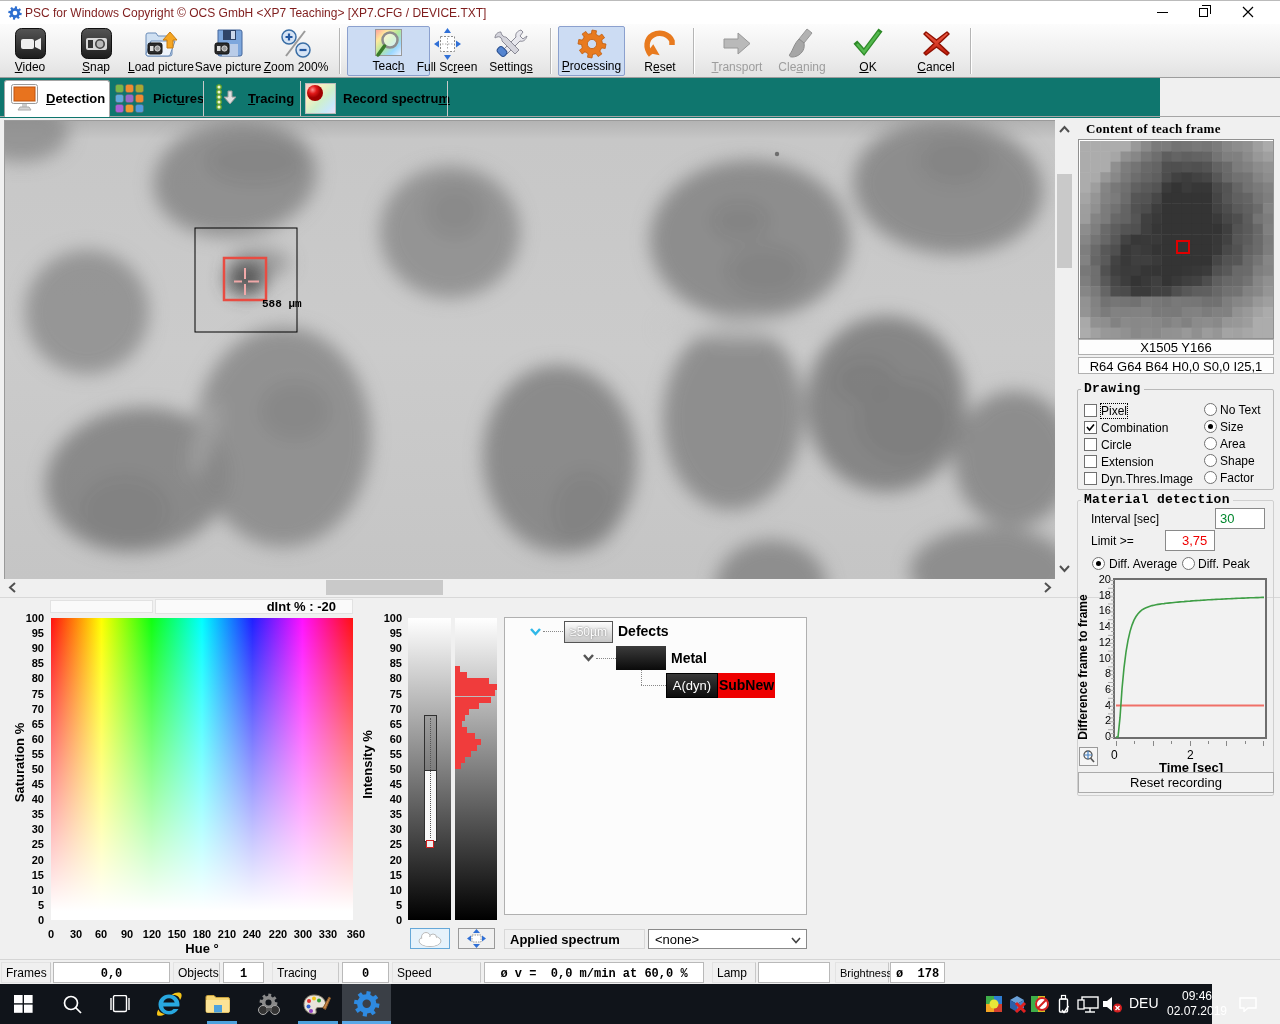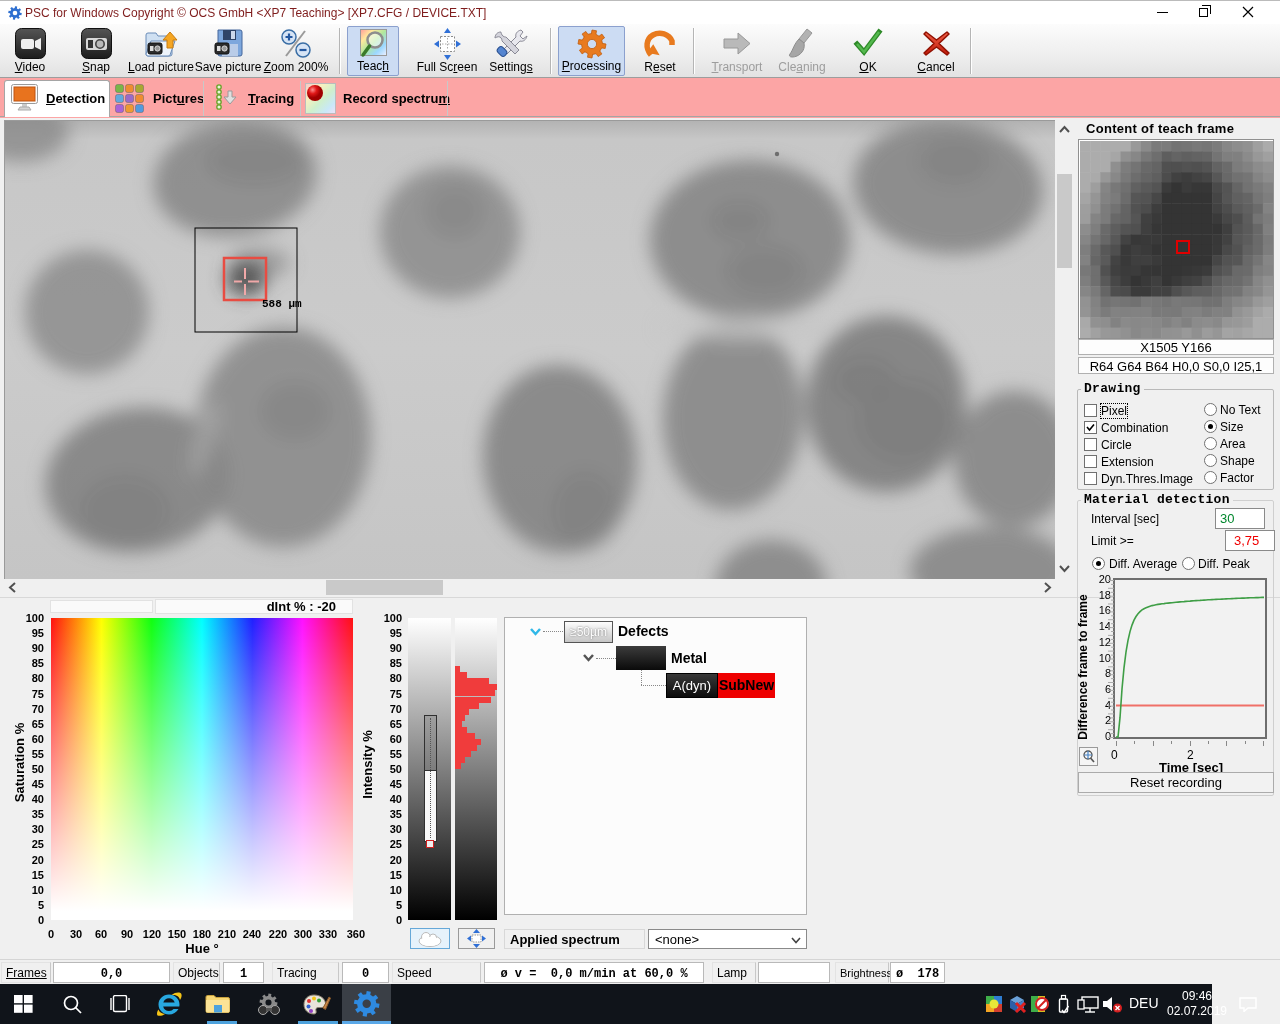--- a/index.html
+++ b/index.html
@@ -6,34 +6,34 @@
 .titlebar{position:absolute;left:0;top:0;width:1280px;height:24px;background:#fff;border-top:1px solid #bbb}
 .titletxt{position:absolute;left:25px;top:5px;font-size:12px;color:#7f1d1d;white-space:nowrap}
 .toolbar{position:absolute;left:0;top:24px;width:1280px;height:54px;background:linear-gradient(#fcfcfc,#eee 60%,#e2e2e2);border-bottom:1px solid #9d9d9d}
 .tbtn{position:absolute;top:2px;height:50px;text-align:center;font-size:12px;color:#000}
 .tbtn .ic{margin:2px auto 0}
 .tbtn .lb{position:absolute;bottom:2px;width:100%;white-space:nowrap}
 .tbtn.hl{background:#ccdcf3;border:1px solid #8ba0ce;border-radius:2px}
 .tsep{position:absolute;top:4px;width:1px;height:46px;background:#b5b5b5;box-shadow:1px 0 0 #fff}
 .dis{color:#9d9d9d}
 u{text-decoration:underline}
-.tabs{position:absolute;left:0;top:78px;width:1280px;height:40px;background:#fca5a5}
+.tabs{position:absolute;left:0;top:78px;width:1160px;height:40px;background:#0f766e}
 .tabline{position:absolute;left:0;top:38px;width:1280px;height:1px;background:#a5a5a5}
 .tab{position:absolute;top:3px;height:36px;font-size:13px;font-weight:bold;color:#000}
 .tab .ico{position:absolute;top:2px}
 .tab .tlb{position:absolute;top:10px;white-space:nowrap}
 .atab{position:absolute;left:4px;top:2px;width:106px;height:37px;background:#fff;border:1px solid #a5a5a5;border-bottom:none;border-radius:3px 3px 0 0}
 .groupbox{position:absolute;border:1px solid #b9b9b9;border-radius:2px}
 .gtitle{position:absolute;font-family:"Liberation Mono",monospace;font-weight:bold;font-size:13px;letter-spacing:0.3px;background:#f0f0f0;padding:0 3px;white-space:nowrap}
 .cb{position:absolute;width:13px;height:13px;background:#fff;border:1px solid #707070}
 .rad{position:absolute;width:13px;height:13px;background:#fff;border:1px solid #707070;border-radius:50%}
 .rdot{position:absolute;left:3px;top:3px;width:5px;height:5px;background:#000;border-radius:50%}
 .lbl{position:absolute;font-size:12px;color:#000;white-space:nowrap}
 .axn{position:absolute;font-size:11px;font-weight:bold;color:#000;white-space:nowrap}
-.mono{font-family:Liberation Sans, sans-serif}
+.mono{font-family:Liberation Serif, serif}
 .statusbar{position:absolute;left:0;top:959px;width:1280px;height:25px;background:#f0f0f0;border-top:1px solid #d5d5d5}
 .spanel{position:absolute;top:2px;height:21px;background:#f0f0f0;border:1px solid #e3e3e3;border-right-color:#c8c8c8;font-size:12px;color:#000;padding:3px 4px;white-space:nowrap}
 .sfield{position:absolute;top:2px;height:21px;background:#fff;border:1px solid #b9b9b9;font-family:"Liberation Mono",monospace;font-weight:bold;font-size:12px;text-align:center;padding-top:4px;white-space:nowrap}
 .taskbar{position:absolute;left:0;top:984px;width:1212px;height:40px;background:#10141a}
 </style></head><body>
 <div class="titlebar">
     <svg class="abs" style="left:8px;top:5px" width="14" height="14" viewBox="0 0 14 14">
       <path d="M6.7,2.0 L7.0,0.2 L9.2,0.6 L8.9,2.4 L10.4,3.4 L10.3,3.3 L11.8,2.2 L13.1,4.0 L11.6,5.1 L12.0,6.8 L12.0,6.7 L13.8,7.0 L13.4,9.2 L11.6,8.9 L10.6,10.4 L10.7,10.3 L11.8,11.8 L10.0,13.1 L8.9,11.6 L7.2,12.0 L7.3,12.0 L7.0,13.8 L4.8,13.4 L5.1,11.6 L3.6,10.6 L3.7,10.7 L2.2,11.8 L0.9,10.0 L2.4,8.9 L2.0,7.2 L2.0,7.3 L0.2,7.0 L0.6,4.8 L2.4,5.1 L3.4,3.6 L3.3,3.7 L2.2,2.2 L4.0,0.9 L5.1,2.4 L6.8,2.0 Z M9.3,7 A2.3,2.3 0 1 0 4.7,7 A2.3,2.3 0 1 0 9.3,7 Z" fill="#2e6fd0" fill-rule="evenodd"></path>
     </svg>
     <div class="titletxt">PSC for Windows Copyright © OCS GmbH &lt;XP7 Teaching&gt; [XP7.CFG / DEVICE.TXT]</div>
@@ -95,21 +95,21 @@
     <div class="tbtn" style="left:263px;width:66px">
       <div class="ic" style="width:36px"><svg width="34" height="33" viewBox="0 0 34 33">
 <line x1="26" y1="3" x2="7" y2="28" stroke="#9a9a9a" stroke-width="2"></line>
 <circle cx="10" cy="9" r="7" fill="#d6e4f5" stroke="#3a6ea5" stroke-width="1.5"></circle>
           <path d="M6.5,9 L13.5,9 M10,5.5 L10,12.5" stroke="#2458a0" stroke-width="2.2"></path>
 <circle cx="24" cy="22" r="7" fill="#d6e4f5" stroke="#3a6ea5" stroke-width="1.5"></circle>
           <path d="M20.5,22 L27.5,22" stroke="#2458a0" stroke-width="2.2"></path>
         </svg></div>
       <div class="lb"><u>Z</u>oom 200%</div>
     </div>
-    <div class="tbtn hl" style="left:347px;width:52px">
+    <div class="tbtn hl" style="left:347px;width:83px">
       <div class="ic" style="width:36px"><svg width="33" height="31" viewBox="0 0 33 31">
           <defs>
 <linearGradient id="rb" x1="0" y1="0" x2="1" y2="1">
               <stop offset="0" stop-color="#ff9c9c"></stop>
               <stop offset="0.25" stop-color="#ffe89c"></stop>
               <stop offset="0.5" stop-color="#b0e89c"></stop>
               <stop offset="0.75" stop-color="#9cd8ff"></stop>
               <stop offset="1" stop-color="#f0f0ff"></stop>
             </linearGradient>
           </defs>
@@ -714,21 +714,21 @@
 <div class="lbl" style="left:1220px;top:437px">Area</div>
 <div class="rad" style="left:1204px;top:454px"></div>
 <div class="lbl" style="left:1220px;top:454px">Shape</div>
 <div class="rad" style="left:1204px;top:471px"></div>
 <div class="lbl" style="left:1220px;top:471px">Factor</div>
 <div class="groupbox" style="left:1077px;top:500px;width:197px;height:296px;border-color:#cfcfcf"></div>
 <div class="gtitle" style="left:1081px;top:492px">Material detection</div>
 <div class="lbl" style="left:1091px;top:512px">Interval [sec]</div>
 <div class="abs" style="left:1215px;top:508px;width:50px;height:21px;background:#fff;border:1px solid #8a8a8a;font-size:13px;color:#00872d;padding:2px 0 0 4px">30</div>
 <div class="lbl" style="left:1091px;top:534px">Limit &gt;=</div>
-<div class="abs" style="left:1225px;top:530px;width:50px;height:21px;background:#fff;border:1px solid #8a8a8a;font-size:13px;color:#f00000;padding:2px 0 0 8px">3,75</div>
+<div class="abs" style="left:1165px;top:530px;width:50px;height:21px;background:#fff;border:1px solid #8a8a8a;font-size:13px;color:#f00000;padding:2px 0 0 16px">3,75</div>
 <div class="rad" style="left:1092px;top:557px">
     <div class="rdot"></div>
   </div>
 <div class="lbl" style="left:1109px;top:557px">Diff. Average</div>
 <div class="rad" style="left:1182px;top:557px"></div>
 <div class="lbl" style="left:1198px;top:557px">Diff. Peak</div>
 <div class="abs" style="left:1077px;top:576px;width:200px;height:195px">
     <div class="abs" style="left:-76px;top:84px;width:164px;font-size:12px;font-weight:bold;transform:rotate(-90deg);text-align:center">Difference frame to frame</div>
     <div class="abs" style="left:14px;top:-3px;width:20px;text-align:right;font-size:11px">20</div>
     <div class="abs" style="left:14px;top:13px;width:20px;text-align:right;font-size:11px">18</div>
@@ -930,21 +930,21 @@
     <div class="abs" style="left:136px;top:67px;width:25px;border-top:1px dotted #888"></div>
     <div class="abs" style="left:161px;top:55px;width:52px;height:25px;background:linear-gradient(#383838,#0c0c0c);border:1px solid #000;color:#fff;font-size:13px;text-align:center;padding-top:4px">A(dyn)</div>
     <div class="abs" style="left:213px;top:55px;width:57px;height:25px;background:#ee0000;color:#000;font-size:14px;font-weight:bold;text-align:center;padding-top:4px">SubNew</div>
   </div>
 <div class="abs" style="left:504px;top:929px;width:141px;height:20px;background:#f0f0f0;border:1px solid #d8d8d8;font-size:13px;font-weight:bold;padding:2px 0 0 5px">Applied spectrum</div>
 <div class="abs" style="left:648px;top:929px;width:159px;height:20px;background:#fff;border:1px solid #8a8a8a;font-size:13px;padding:2px 0 0 6px">&lt;none&gt;
 <svg class="abs" style="right:5px;top:7px" width="10" height="7">
       <path d="M1,1 L5,5.5 L9,1" fill="none" stroke="#444" stroke-width="1.6"></path>
     </svg></div>
 <div class="statusbar">
-    <div class="spanel" style="left:1px;width:50px;text-decoration:underline;">Frames</div>
+    <div class="spanel" style="left:1px;width:50px;">Frames</div>
     <div class="sfield" style="left:53px;width:117px">0,0</div>
     <div class="spanel" style="left:173px;width:47px;">Objects</div>
     <div class="sfield" style="left:223px;width:41px">1</div>
     <div class="spanel" style="left:272px;width:67px;">Tracing</div>
     <div class="sfield" style="left:342px;width:47px">0</div>
     <div class="spanel" style="left:392px;width:89px;">Speed</div>
     <div class="sfield" style="left:484px;width:220px">ø v =&nbsp;&nbsp;0,0 m/min at 60,0 %</div>
     <div class="spanel" style="left:712px;width:44px;">Lamp</div>
     <div class="sfield" style="left:758px;width:72px"></div>
     <div class="spanel" style="left:835px;width:54px;font-size:11px;padding-top:4px;">Brightness</div>

